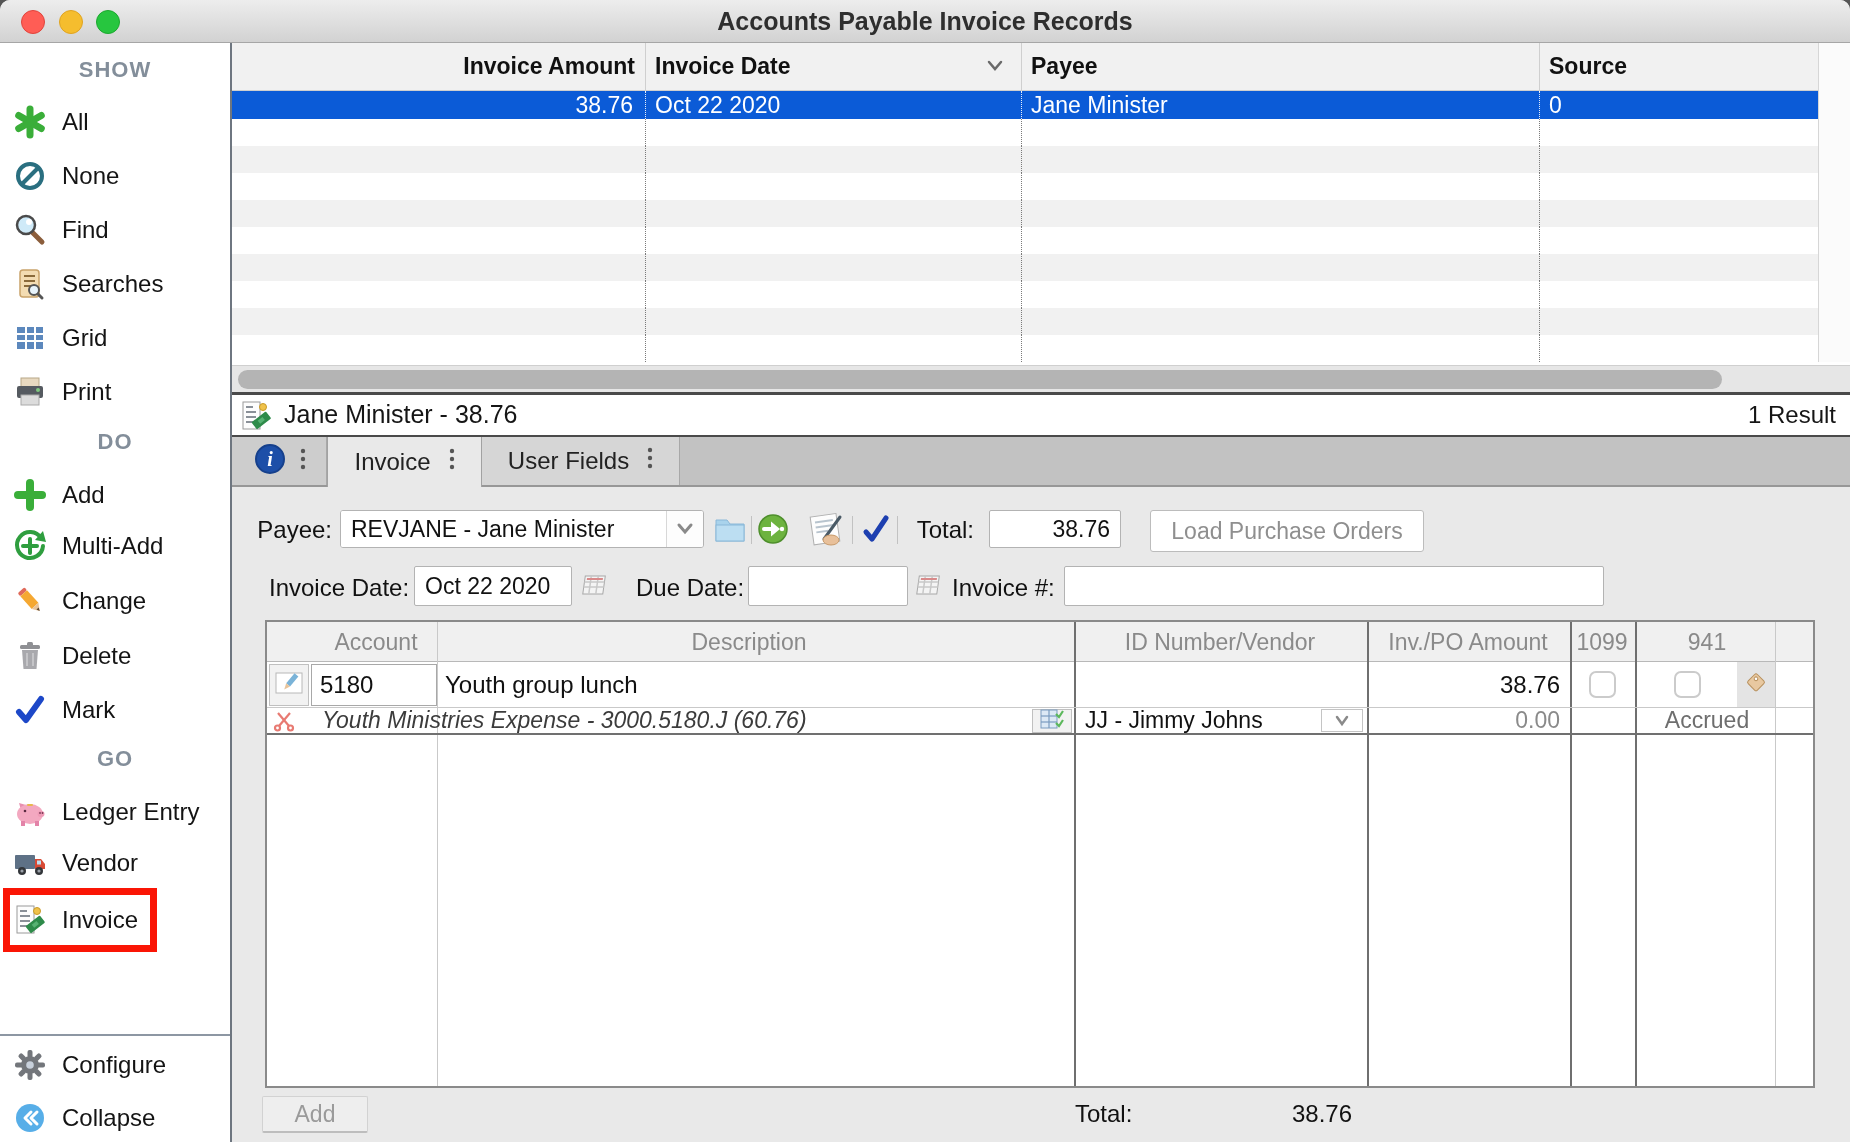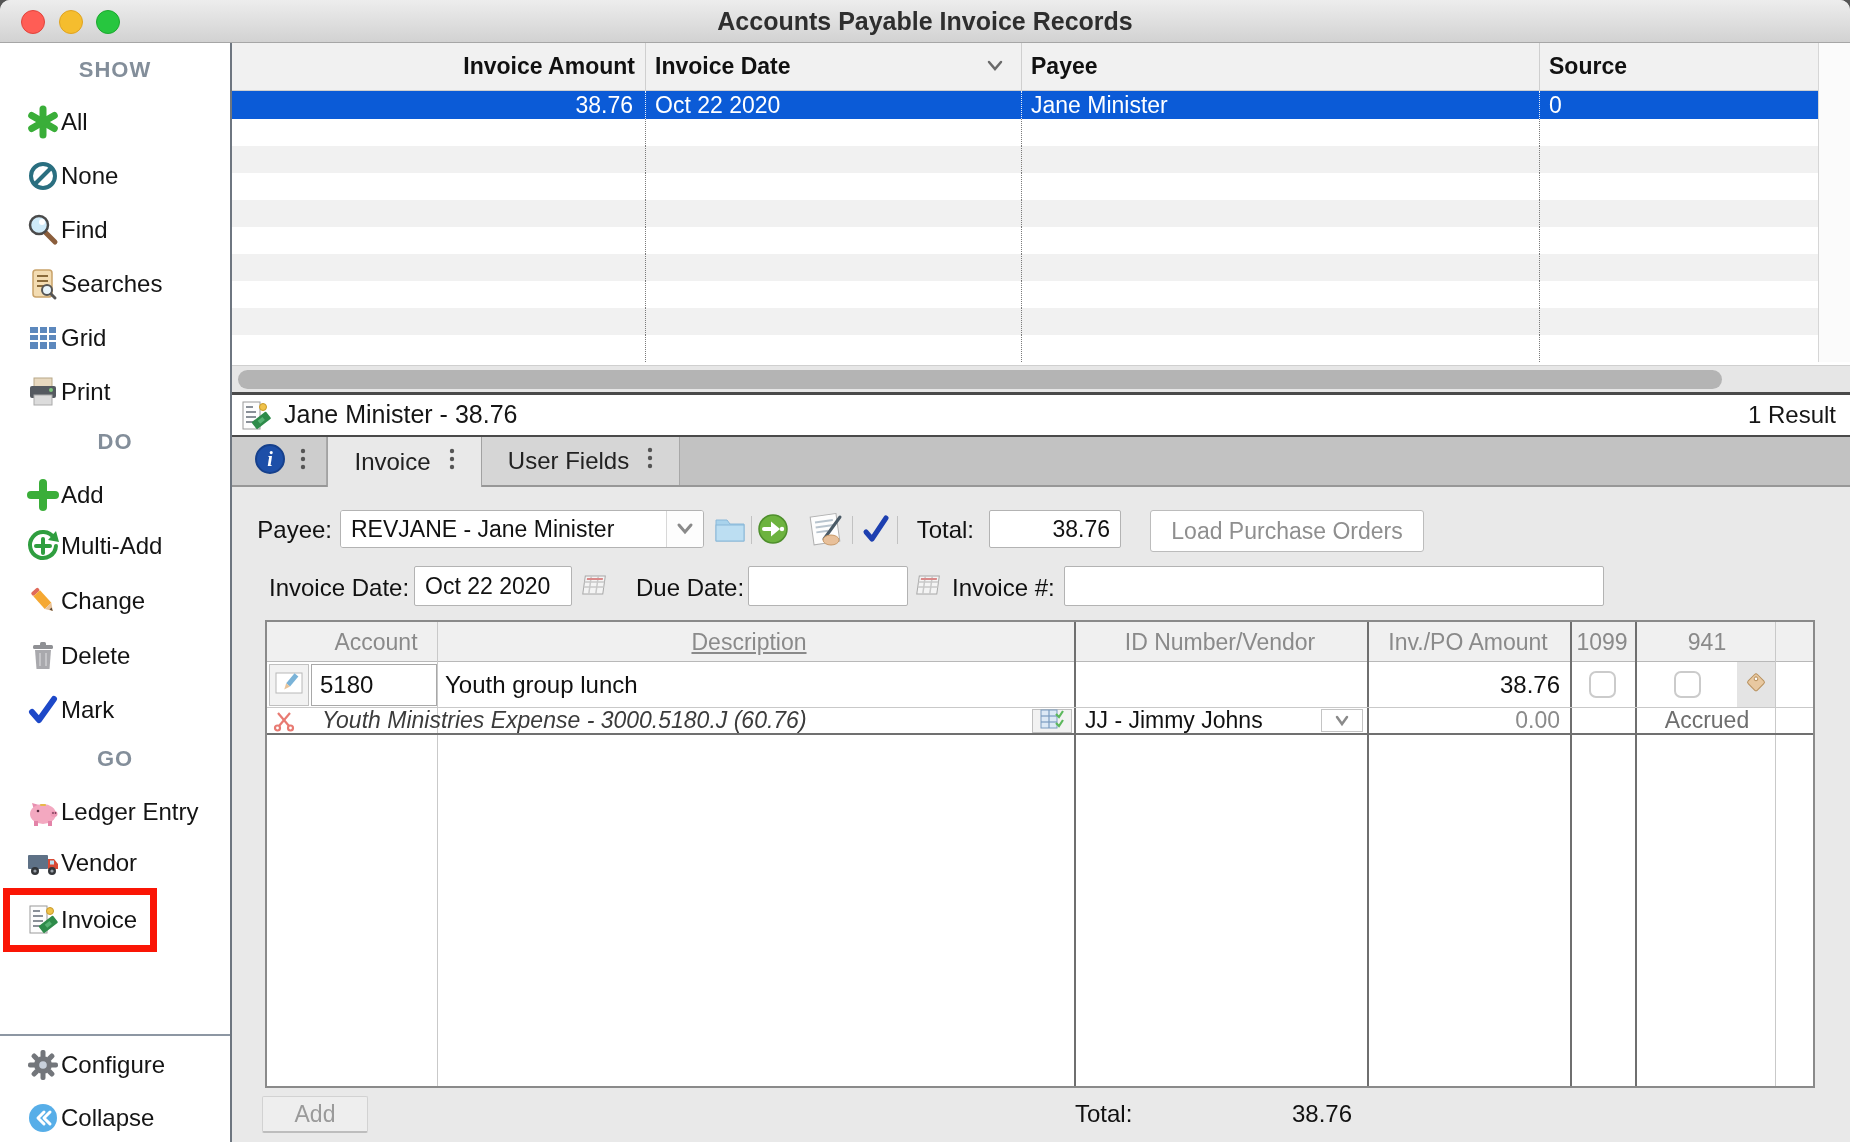--- a/index.html
+++ b/index.html
@@ -13,21 +13,21 @@
   .tl.yellow{left:59px;background:#f5bd2e;border:1px solid #dfa321;}
   .tl.green{left:96px;background:#27c63f;border:1px solid #1ca82f;}
   .wtitle{position:absolute;left:0;top:7px;width:100%;text-align:center;
     font-size:25px;font-weight:600;color:#2e2e2e;}
   
   .sidebar{position:absolute;left:0;top:43px;width:232px;height:1099px;background:#ffffff;
     border-right:2px solid #6e7680;box-sizing:border-box;}
   .ssec{position:absolute;left:0;width:100%;height:40px;display:flex;align-items:center;justify-content:center;
     font-size:22px;font-weight:bold;color:#838e9a;letter-spacing:1px;}
   .srow{position:absolute;left:0;width:230px;height:54px;display:flex;align-items:center;
-    padding-left:25px;box-sizing:border-box;font-size:24px;color:#141414;cursor:default;}
+    gap:14px;padding-left:12px;box-sizing:border-box;font-size:24px;color:#141414;cursor:default;}
   .icn{width:36px;height:36px;flex:0 0 36px;display:flex;align-items:center;justify-content:center;}
   .sdivider{position:absolute;left:0;top:991px;width:100%;height:2px;background:#8d97a3;}
   .hlbox{position:absolute;left:3px;top:845px;width:154px;height:64px;border:7px solid #fa1505;box-sizing:border-box;}
   
   .records{position:absolute;left:232px;top:43px;width:1618px;height:352px;background:#fff;
     border-bottom:3px solid #4a4a4a;box-sizing:border-box;}
   .rhead{display:flex;height:48px;background:#f1f1f1;border-bottom:1px solid #cfcfcf;box-sizing:border-box;}
   .rhcell{display:flex;align-items:center;font-size:23px;font-weight:bold;color:#111;
     box-sizing:border-box;border-left:1px solid #cfcfcf;}
   .rhcell:first-child{border-left:none;justify-content:flex-end;padding-right:10px;}
@@ -570,21 +570,21 @@
             <line x1="7" y1="8" x2="23" y2="8" stroke="#d88a8a" stroke-width="2"></line>
           </g>
         </svg>
     </span>
     <div class="flabel" style="left:720px;top:86px;">Invoice #:</div>
     <input class="finput" style="left: 832px; top: 79px; width: 540px; height: 40px;" value="">
 
     <div class="ltable">
       <div class="lthead">
         <span class="lth" style="left:109px;">Account</span>
-        <span class="lth" style="left:482px;text-decoration:underline;">Description</span>
+        <span class="lth" style="left:482px;">Description</span>
         <span class="lth" style="left:953px;">ID Number/Vendor</span>
         <span class="lth" style="left:1201px;">Inv./PO Amount</span>
         <span class="lth" style="left:1335px;">1099</span>
         <span class="lth" style="left:1440px;">941</span>
       </div>
 
       <div class="vsep vlight" style="left:170px;"></div>
       <div class="vsep vdark" style="left:807px;"></div>
       <div class="vsep vdark" style="left:1100px;"></div>
       <div class="vsep vdark" style="left:1303px;"></div>

